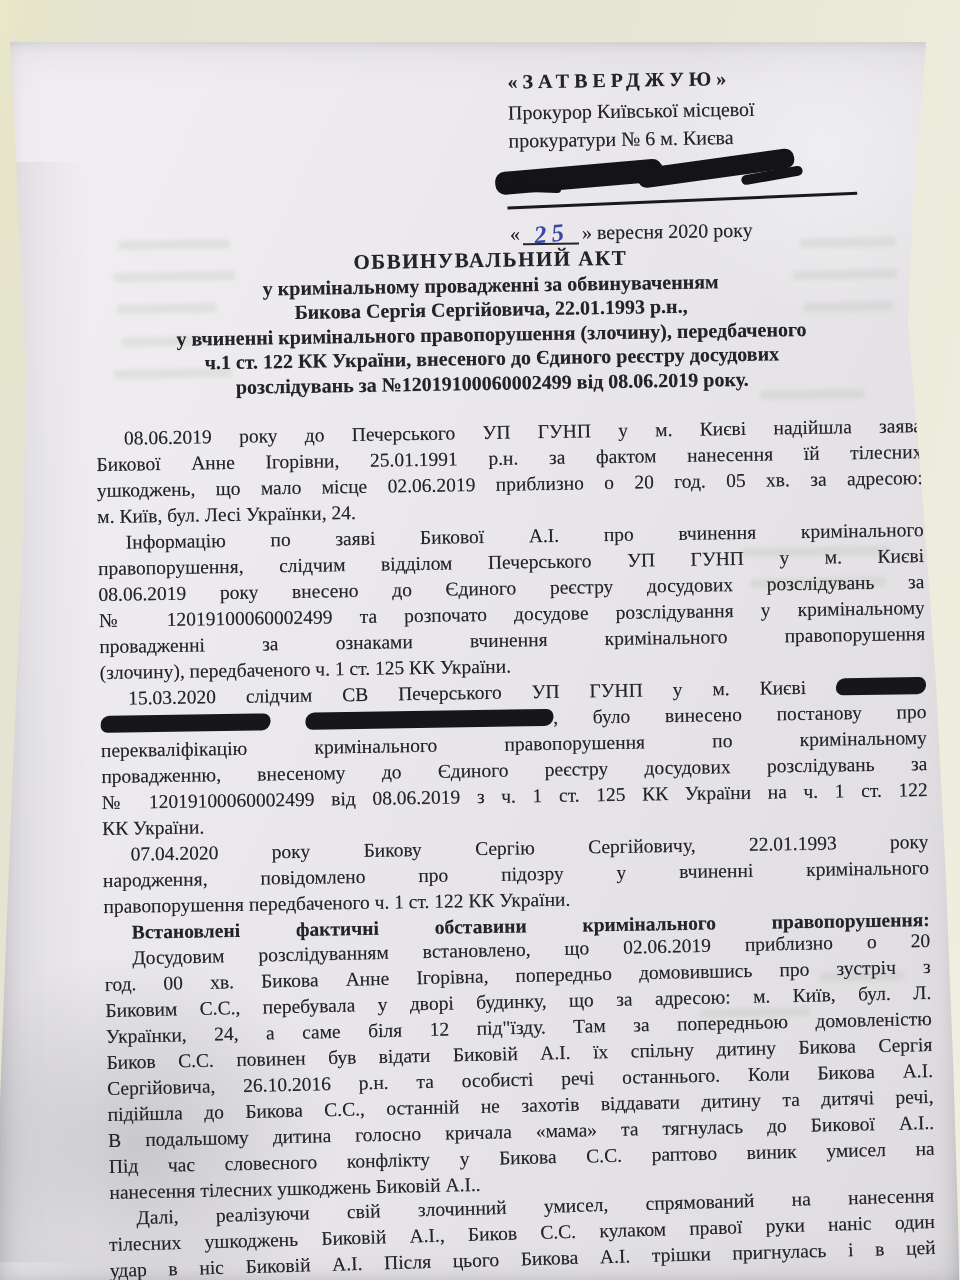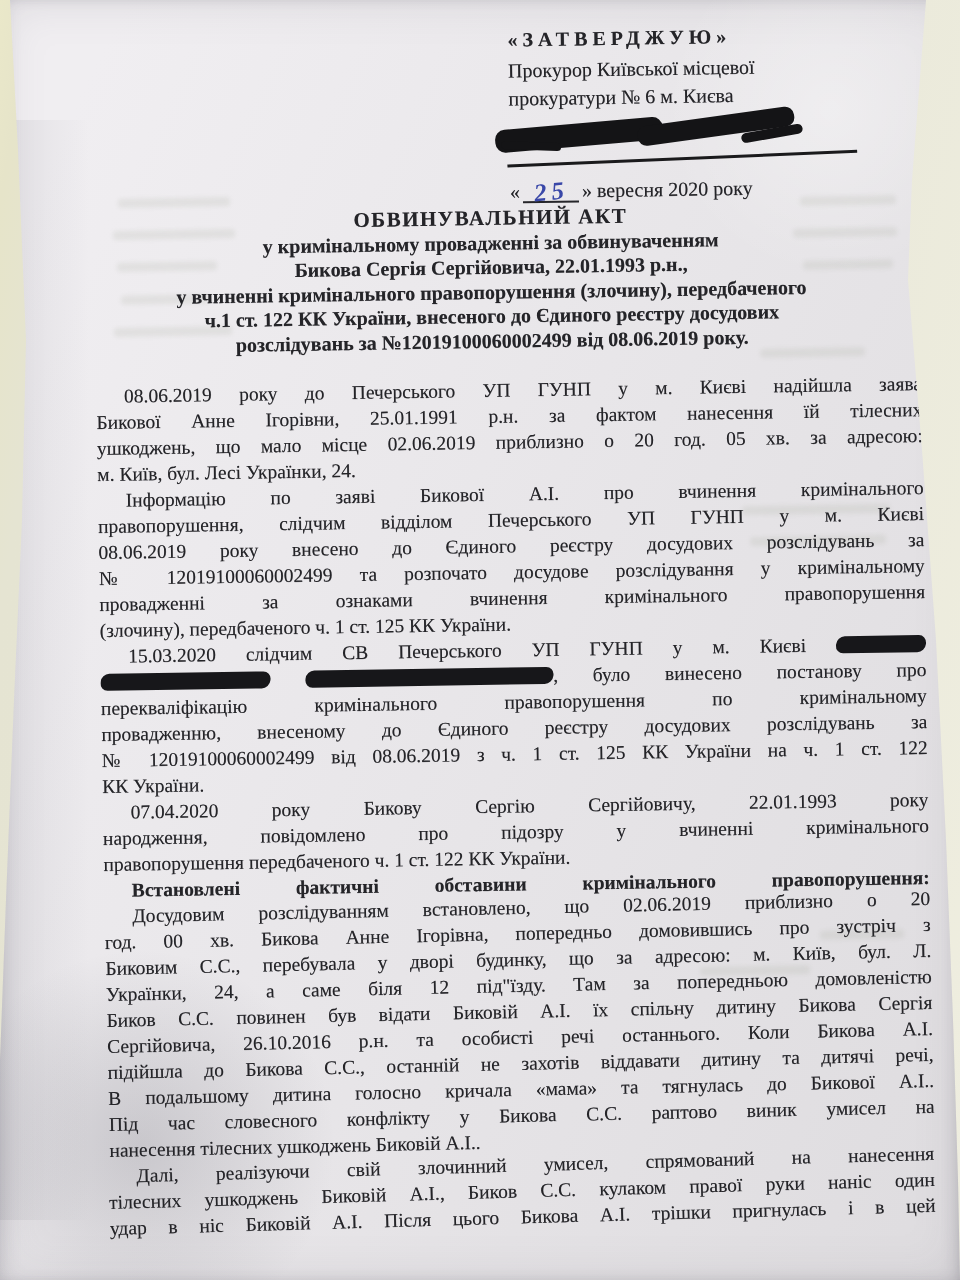--- a/index.html
+++ b/index.html
@@ -9,20 +9,21 @@
     font-family:"Liberation Serif","DejaVu Serif",serif;
   }
   
   .paper{
     position:absolute; inset:0;
     clip-path:polygon(10px 0,926px 0,912px 180px,908px 280px,922px 450px,936px 640px,946px 840px,953px 1020px,958px 1180px,960px 1280px,0 1280px,0 1060px,6px 900px,14px 700px,22px 520px,26px 340px,18px 150px);
     background:linear-gradient(115deg,#f0eef1 8%,#eae8eb 40%,#e4e2e5 70%,#dedcdf 100%);
     box-shadow:inset 0 0 46px rgba(120,118,125,.18),
                inset -9px 0 18px -10px rgba(80,80,90,.38),
                inset 10px 0 22px -12px rgba(80,80,90,.30);
+    margin-top:42px;
   }
   .shade-bl{position:absolute;left:-90px;bottom:-80px;width:460px;height:430px;
     background:radial-gradient(circle,rgba(70,70,82,.20),transparent 62%);}
   .shade-left{position:absolute;left:0;top:120px;width:90px;height:1100px;
     background:linear-gradient(90deg,rgba(90,90,102,.10),transparent);}
   .light-tr{position:absolute;right:-70px;top:-50px;width:400px;height:320px;
     background:radial-gradient(circle,rgba(255,255,255,.35),transparent 65%);}
   
   .ghost{position:absolute;background:#9aa08e;opacity:.15;filter:blur(2px);
     border-radius:4px;transform:rotate(-1deg);}

